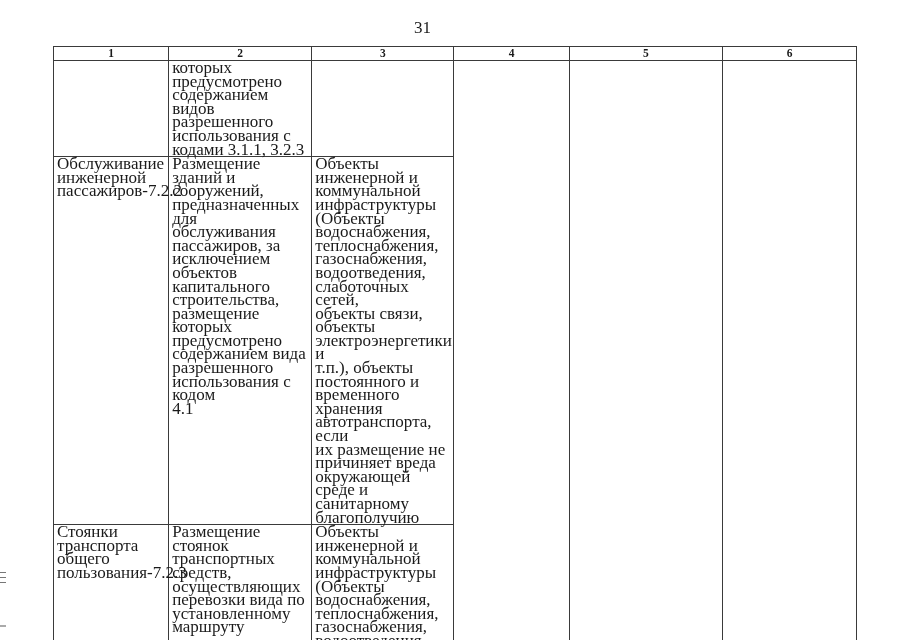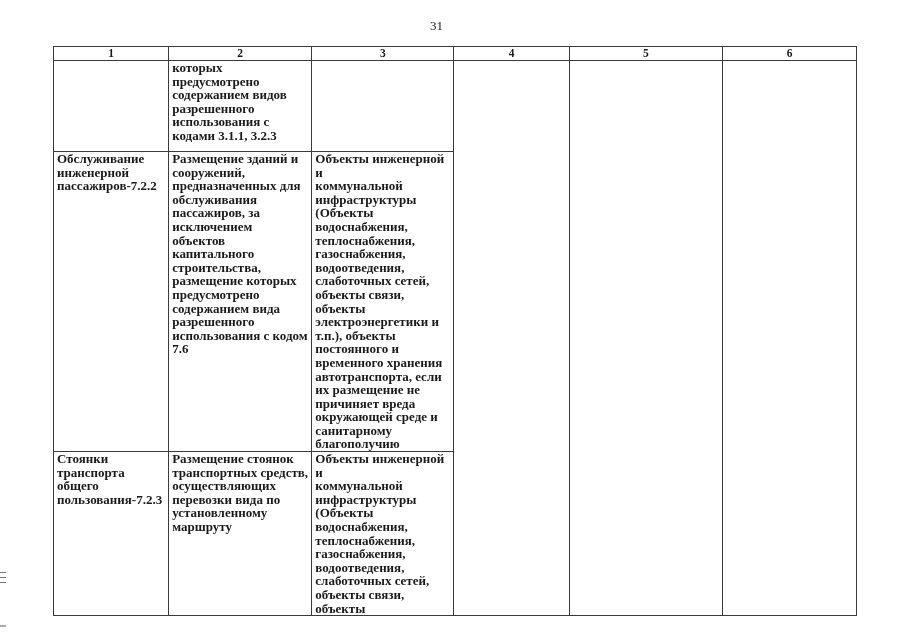--- a/index.html
+++ b/index.html
@@ -1,22 +1,22 @@
 <!DOCTYPE html>
 <html><head>
 <meta charset="utf-8">
 <style>
   html, body { margin: 0; padding: 0; background: #ffffff; }
   body { width: 905px; height: 640px; position: relative; overflow: hidden;
          font-family: "Liberation Serif", "DejaVu Serif", serif; color: #1a1a1a; }
-  .page-num { position: absolute; left: 430px; top: 18px; font-size: 13px; }
+  .page-num { position: absolute; left: 414px; top: 18px; font-size: 17px; }
   table.doc { position: absolute; left: 53px; top: 46px; border-collapse: collapse;
               table-layout: fixed; width: 804px; }
   table.doc td, table.doc th { border: 1px solid #3a3a3a; vertical-align: top;
-              font-size: 13px; line-height: 13.6px; padding: 0 3px; font-weight: bold; }
+              font-size: 17px; line-height: 13.6px; padding: 0 3px; font-weight: normal; }
   table.doc th { font-weight: bold; text-align: center; font-size: 11.5px; height: 13px; line-height: 13px; padding: 0; }
   .c1 { width: 111px; } .c2 { width: 138px; } .c3 { width: 137px; }
   .c4 { width: 111px; } .c5 { width: 148px; } .c6 { width: 129px; }
   .cell-text { white-space: pre-line; display: block; }
   .margin-marks { position: absolute; left: 0; top: 572px; }
   .margin-marks span { display: block; width: 6px; height: 1px; background: #777; margin-bottom: 4px; }
   .margin-mark2 { position: absolute; left: 0; top: 625px; width: 6px; height: 2px; background: #aaa; }
 </style>
 </head>
 <body>
@@ -75,21 +75,21 @@
 обслуживания
 пассажиров, за
 исключением объектов
 капитального
 строительства,
 размещение которых
 предусмотрено
 содержанием вида
 разрешенного
 использования с кодом
-7.6</span>
+4.1</span>
         </td>
       <td>
           <span class="cell-text">Объекты инженерной и
 коммунальной
 инфраструктуры
 (Объекты
 водоснабжения,
 теплоснабжения,
 газоснабжения,
 водоотведения,

